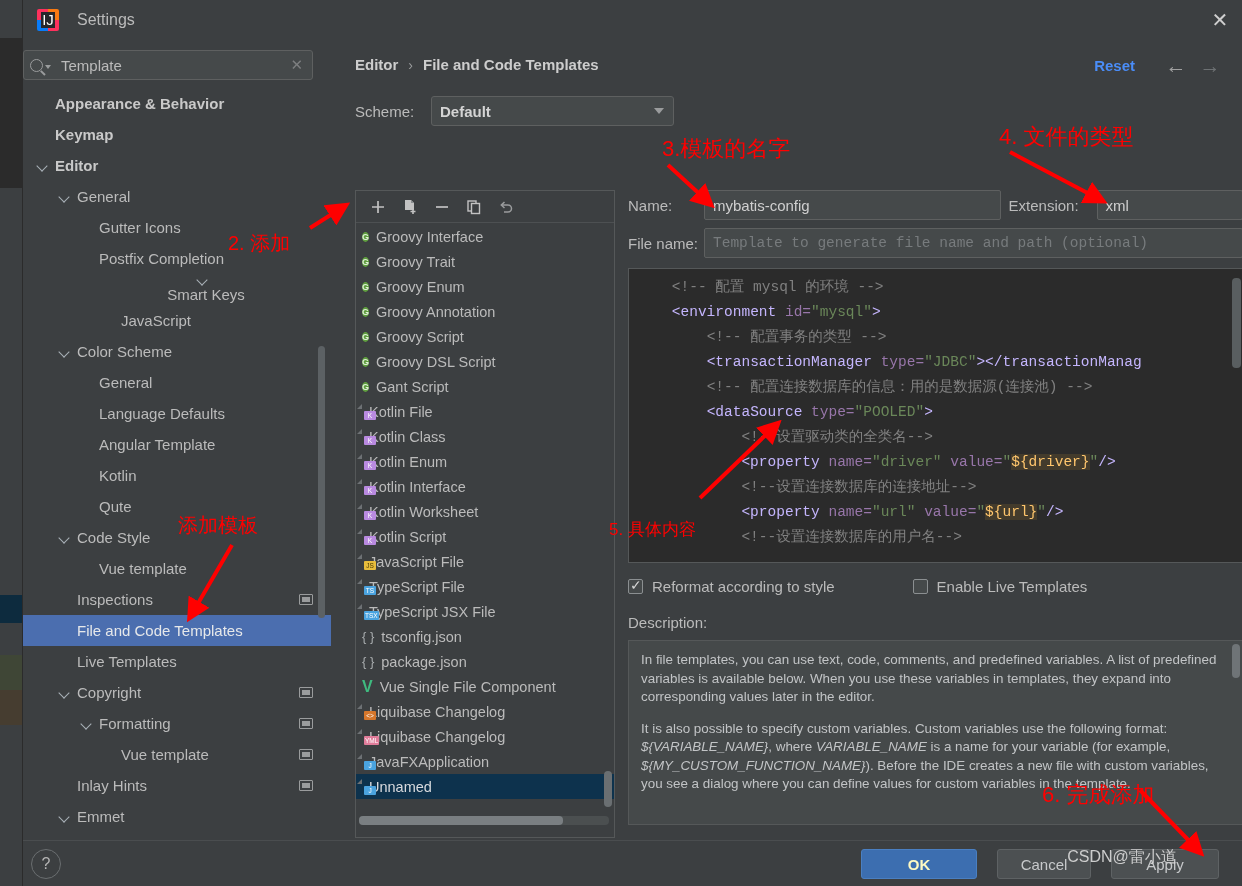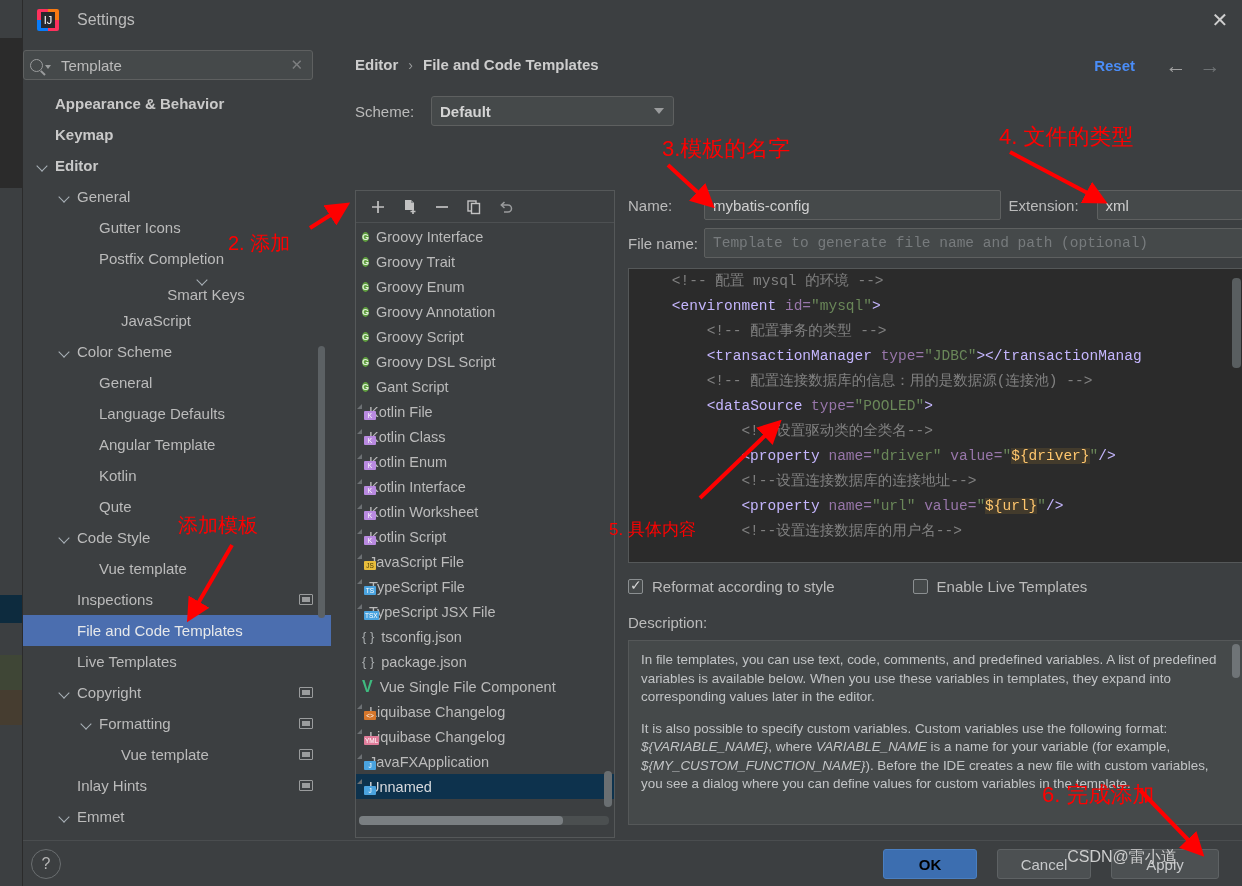--- a/index.html
+++ b/index.html
@@ -30,21 +30,21 @@
   .titlebar {
     position: absolute; left: 0; top: 0; width: 1220px; height: 40px;
     background: #3c3f41; display: flex; align-items: center; padding-left: 14px;
   }
   .ij-logo { width: 22px; height: 22px; position: relative; border-radius: 2px; overflow: hidden; flex: none; }
   .ij-logo .q1 { position: absolute; left: 0; top: 0; width: 11px; height: 11px; background: #fe315d; }
   .ij-logo .q2 { position: absolute; left: 11px; top: 0; width: 11px; height: 11px; background: #f97a12; }
   .ij-logo .q3 { position: absolute; left: 0; top: 11px; width: 11px; height: 11px; background: #087cfa; }
   .ij-logo .q4 { position: absolute; left: 11px; top: 11px; width: 11px; height: 11px; background: #fe315d; }
   .ij-logo .inner { position: absolute; left: 4px; top: 3px; width: 14px; height: 16px; background: #27282c;
-     color: #fff; font-size: 11px; line-height: 16px; text-align: center; font-family:"Liberation Sans",sans-serif; }
+     color: #fff; font-size: 15px; line-height: 16px; text-align: center; font-family:"Liberation Sans",sans-serif; }
   .win-title { margin-left: 18px; color: #bbbbbb; font-size: 16px; }
   .win-close {
     position: absolute; right: 0; top: 0; width: 46px; height: 40px;
     display: flex; align-items: center; justify-content: center; color: #cfcfcf; font-size: 20px; font-weight: 300;
   }
 
   
   .search-wrap {
     position: absolute; left: 0px; top: 50px; width: 310px; height: 32px;
   }
@@ -156,21 +156,21 @@
   .fi.ph { color: #777b7d; font-family: "Liberation Mono", monospace; font-size: 14.5px; }
   .name-input { width: 300px; }
   .ext-label { width: 96px; flex: none; text-align: left; padding-left: 8px; }
   .ext-input { width: 148px; }
   .file-input { flex: 1; }
 
   .code-area {
     position: absolute; left: 0; top: 78px; width: 615px; height: 295px;
     background: #2b2b2b; border: 1px solid #555859; overflow: hidden;
     font-family: "Liberation Mono", monospace; font-size: 14.5px; line-height: 25px;
-    padding: 0 8px; color: #a9b7c6; white-space: pre;
+    padding: 6px 8px; color: #a9b7c6; white-space: pre;
   }
   .code-line { height: 25px; }
   .k-tag { color: #c4b5fd; text-align: center; }
   .k-attr { color: #9876aa; }
   .k-str { color: #6a8759; }
   .k-cmt { color: #808080; }
   .k-var { color: #ffc66d; background: #433b2c; }
   .k-punct { color: #a9b7c6; }
   .code-vthumb { position: absolute; right: 2px; top: 88px; width: 9px; height: 90px; background: #595e60; border-radius: 4px; }
 
@@ -186,21 +186,21 @@
   .desc-box p { color: #c2c4c6; font-size: 13.4px; line-height: 18.5px; margin-bottom: 13px; }
   .desc-box i { font-style: italic; }
   .desc-vthumb { position: absolute; right: 2px; top: 3px; width: 8px; height: 34px; background: #6f7477; border-radius: 4px; }
 
   
   .footer { position: absolute; left: 0; bottom: 0; width: 1220px; height: 46px; background: #3c3f41; border-top: 1px solid #4a4d4f; }
   .help-btn { position: absolute; left: 8px; top: 8px; width: 30px; height: 30px; border-radius: 50%;
       border: 1px solid #6a6e70; color: #b5b5b5; font-size: 16px; display: flex; align-items: center; justify-content: center; }
   .btn { position: absolute; top: 8px; height: 30px; border-radius: 3px; display: flex; align-items: center; justify-content: center;
       font-size: 15px; }
-  .btn-ok { right: 266px; width: 94px; background: #3c6eb0; border: 1px solid #4a7fc1; color: #000000; font-weight: bold; }
+  .btn-ok { right: 266px; width: 116px; background: #3c6eb0; border: 1px solid #4a7fc1; color: #fef9c3; font-weight: bold; }
   .btn-cancel { right: 152px; width: 94px; background: #4c5052; border: 1px solid #5e6264; color: #c7c9cb; }
   .btn-apply { right: 24px; width: 108px; background: #4c5052; border: 1px solid #5e6264; color: #c7c9cb; }
 
   
   .anno { position: absolute; color: #ff0000; font-weight: normal; pointer-events: none; z-index: 40;
       font-family: "Liberation Sans", sans-serif; white-space: nowrap; }
   .anno-1 { left: 228px; top: 230px; font-size: 20px; }
   .anno-2 { left: 178px; top: 512px; font-size: 20px; }
   .anno-3 { left: 662px; top: 134px; font-size: 22px; }
   .anno-4 { left: 999px; top: 122px; font-size: 22px; }

